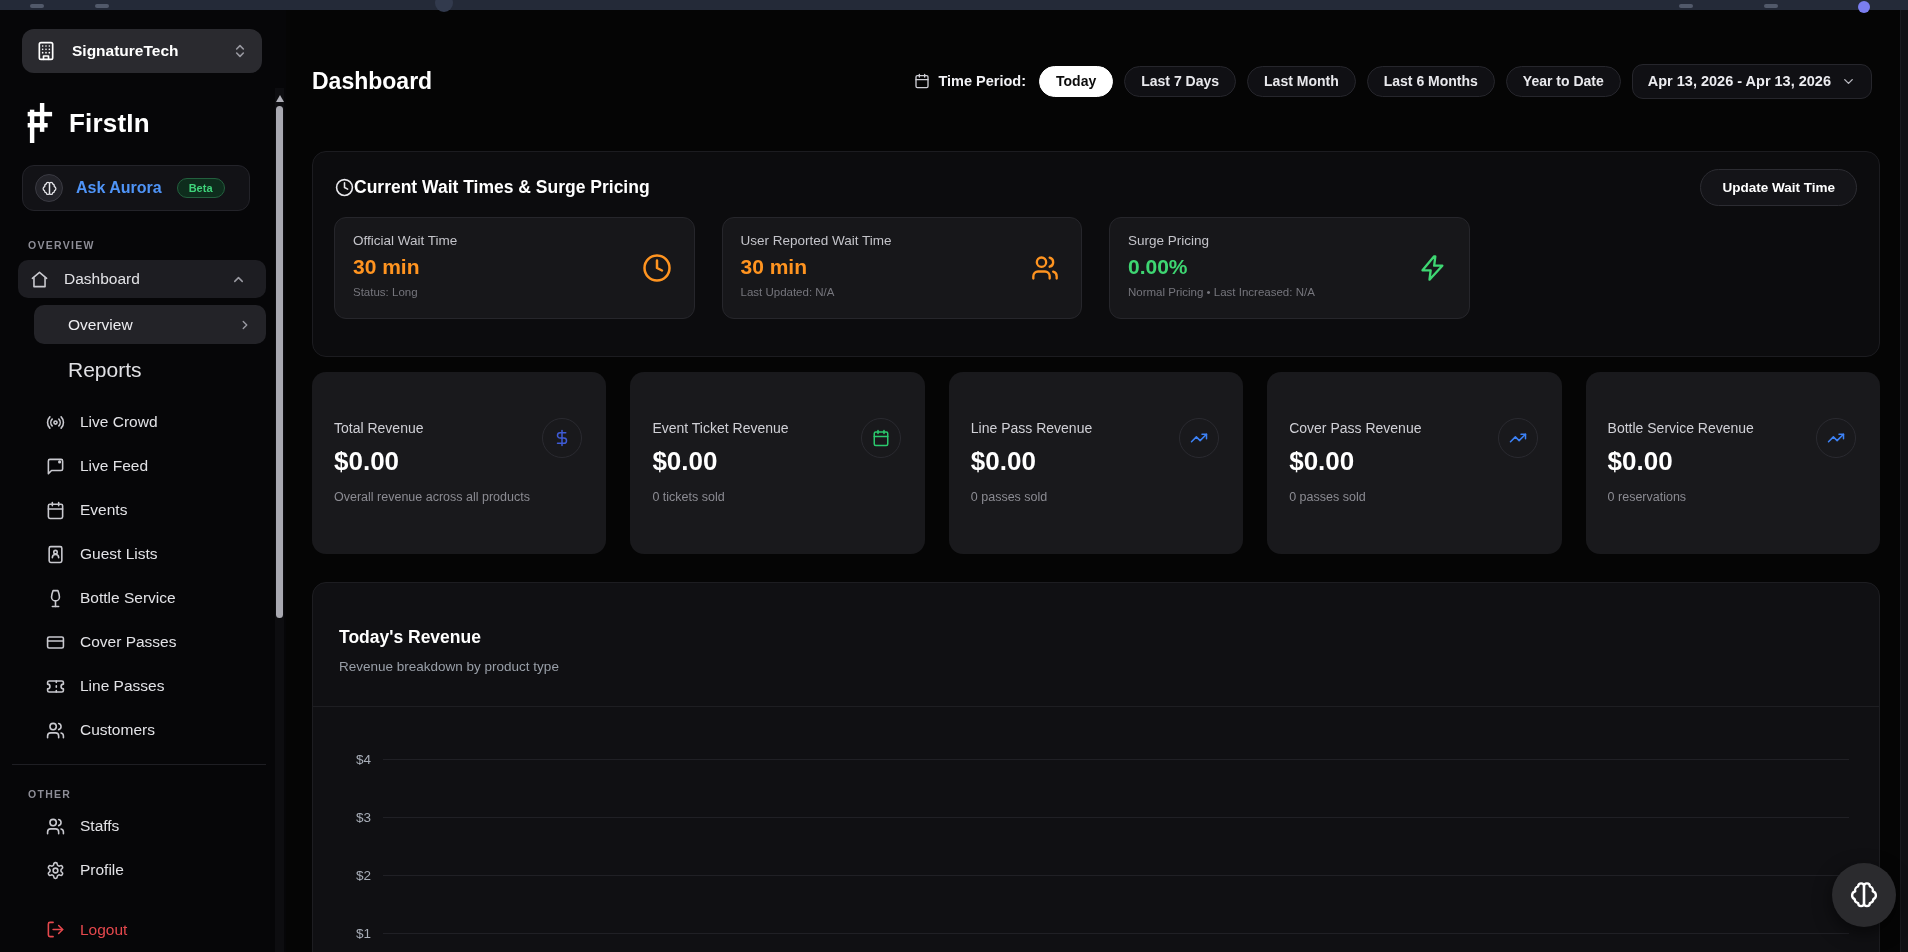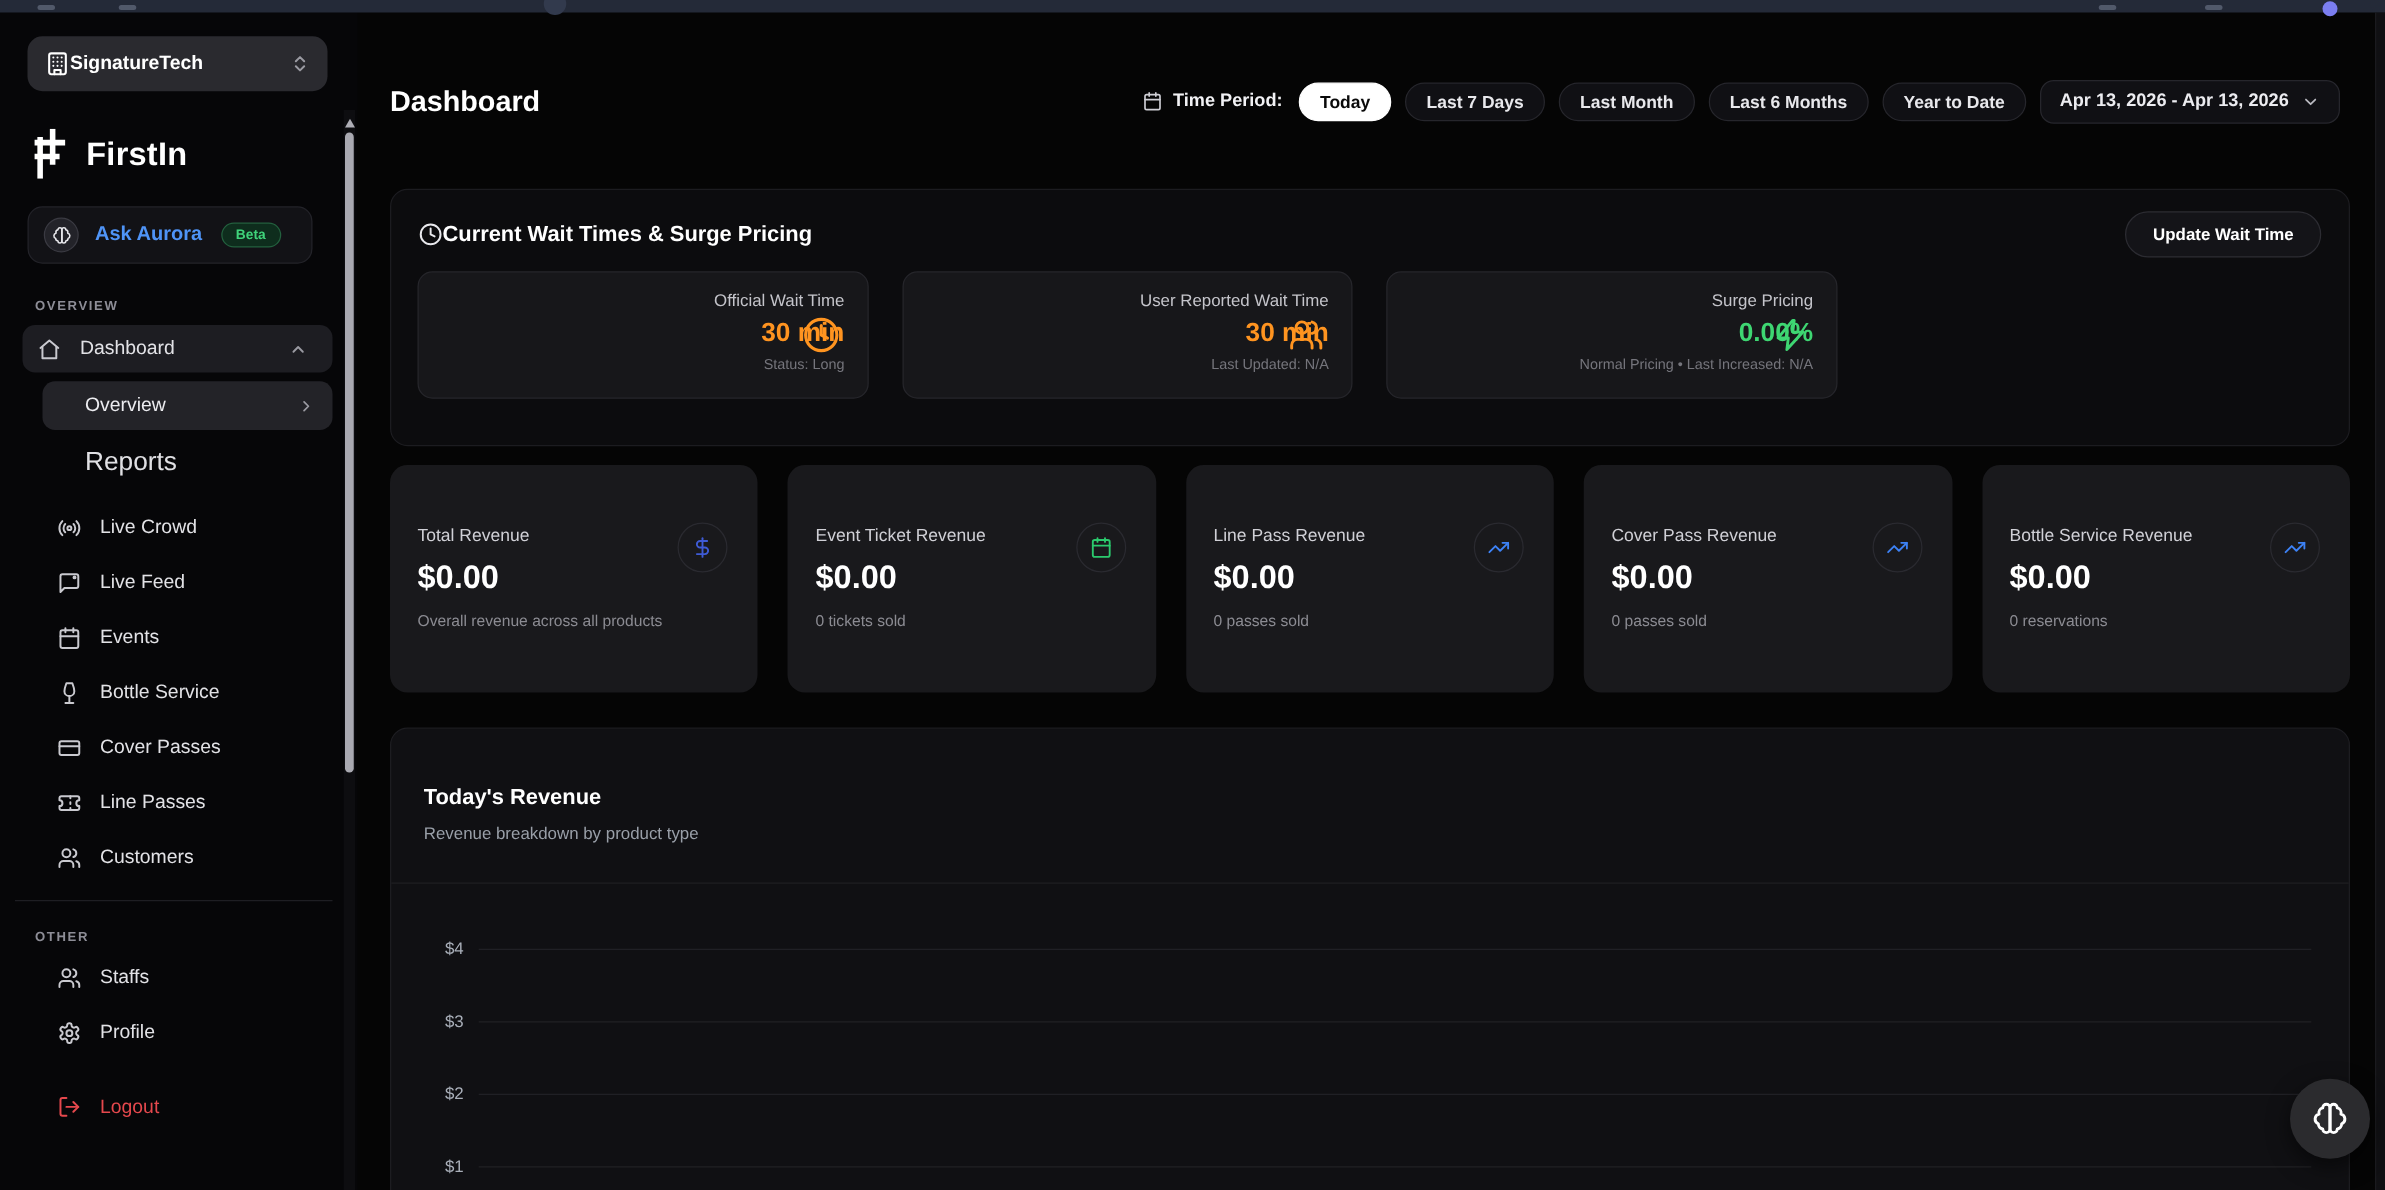--- a/index.html
+++ b/index.html
@@ -7,21 +7,21 @@
   .screen{position:relative;width:1908px;height:952px;overflow:hidden;background:#050506;color:#e8e8ec;}
 
   
   .browser-strip{position:absolute;top:0;left:0;right:0;height:10px;background:#242a38;z-index:50;}
   .b-avatar{position:absolute;right:38px;top:1px;width:12px;height:12px;border-radius:50%;background:#7b7ef0;}
   .b-dot{position:absolute;top:4px;width:14px;height:4px;border-radius:2px;background:#8a93a8;opacity:.45;}
   .b-circle{position:absolute;left:435px;top:-6px;width:18px;height:18px;border-radius:50%;background:#323a4d;}
 
   
   .sidebar{position:absolute;top:10px;left:0;width:286px;bottom:0;background:#060608;z-index:5;}
-  .org-card{margin:19px 24px 0 22px;height:44px;background:#2a2a2f;border-radius:12px;display:flex;align-items:center;padding:0 14px;gap:0;cursor:pointer;}
+  .org-card{margin:19px 24px 0 22px;height:44px;background:#2a2a2f;border-radius:12px;display:flex;align-items:center;padding:0 14px;gap:16px;cursor:pointer;}
   .org-card .org-label{font-size:15.5px;font-weight:700;color:#fff;flex:1;}
   .org-card svg{flex:none;}
   .brand-row{margin:26px 0 0 26px;height:48px;display:flex;align-items:center;gap:13px;}
   .brand-name{font-size:26px;font-weight:700;color:#fff;letter-spacing:.2px;}
   .aurora-card{margin:18px 36px 0 22px;height:46px;background:#121216;border:1px solid #232329;border-radius:12px;display:flex;align-items:center;gap:13px;padding:0 12px;cursor:pointer;}
   .aurora-brain{width:28px;height:28px;border-radius:50%;background:#232329;border:1px solid #3a3a42;display:flex;align-items:center;justify-content:center;color:#e8e8ec;}
   .aurora-label{font-size:16px;font-weight:700;color:#4f94f7;}
   .beta-pill{margin-left:2px;font-size:11px;font-weight:700;color:#3fd37a;background:#0e2d1d;border:1px solid#23603e;border-radius:999px;padding:3px 11px;}
   .nav-section-label{margin:28px 0 0 28px;font-size:10.5px;font-weight:700;letter-spacing:1.3px;color:#8d8d96;height:14px;}
   .nav-item{display:flex;align-items:center;gap:15px;height:40px;padding:0 20px 0 28px;margin:4px 20px 0 18px;font-size:15.5px;font-weight:500;color:#e2e2e6;cursor:pointer;border-radius:10px;}
@@ -58,21 +58,21 @@
   .date-chip{height:35px;display:flex;align-items:center;gap:10px;padding:12px 15px;border-radius:11px;background:#101014;border:1px solid #26262c;font-size:14.5px;font-weight:600;color:#ececf0;cursor:pointer;white-space:nowrap;}
   .date-chip svg{color:#b9b9c0;}
 
   
   .wait-section{position:absolute;top:141px;left:26px;right:28px;height:206px;background:#0c0c0e;border:1px solid #1c1c20;border-radius:14px;}
   .ws-header{position:absolute;top:16px;left:22px;right:22px;height:38px;display:flex;align-items:center;justify-content:space-between;}
   .ws-title{display:flex;align-items:center;font-size:17.5px;font-weight:700;color:#fff;}
   .ws-title svg{color:#e8e8ec;}
   .update-btn{height:37px;display:flex;align-items:center;padding:0 21px;border-radius:999px;background:#141418;border:1px solid #2c2c32;font-size:13.5px;font-weight:700;color:#fff;cursor:pointer;}
   .ws-cards{position:absolute;top:65px;left:21px;right:22px;height:102px;display:grid;grid-template-columns:repeat(4,1fr);gap:27px;}
-  .stat-card{position:relative;background:#17171a;border:1px solid #26262b;border-radius:12px;padding:15px 18px;text-align:right;}
+  .stat-card{position:relative;background:#17171a;border:1px solid #26262b;border-radius:12px;padding:15px 18px;}
   .stat-label{font-size:13.5px;color:#c4c4ca;}
   .stat-value{font-size:21px;font-weight:700;margin-top:7px;}
   .stat-sub{font-size:11.5px;color:#75757c;margin-top:7px;}
   .stat-icon{position:absolute;right:22px;top:50%;transform:translateY(-50%);}
   .c-orange{color:#ff9420;}
   .c-green{color:#3ed672;}
   .c-blue{color:#3b82f6;}
 
   
   .rev-row{position:absolute;top:362px;left:26px;right:28px;height:182px;display:grid;grid-template-columns:repeat(5,1fr);gap:24px;}
@@ -193,20 +193,28 @@
     </div>
 
     <div class="nav-item">
       <svg width="19" height="19" viewBox="0 0 24 24" fill="none" stroke="currentColor" stroke-width="2" stroke-linecap="round" stroke-linejoin="round">
           <rect x="3" y="4" width="18" height="18" rx="2"></rect>
           <path d="M16 2v4M8 2v4M3 10h18"></path>
         </svg>
       <span class="nav-label">Events</span>
     </div>
 
+    <div class="nav-item">
+      <svg width="19" height="19" viewBox="0 0 24 24" fill="none" stroke="currentColor" stroke-width="2" stroke-linecap="round" stroke-linejoin="round">
+          <rect x="4" y="2" width="16" height="20" rx="2"></rect>
+          <circle cx="12" cy="9" r="2.2"></circle>
+          <path d="M8 16a4 4 0 0 1 8 0"></path>
+        </svg>
+      <span class="nav-label">Guest Lists</span>
+    </div>
 
     <div class="nav-item">
       <svg width="19" height="19" viewBox="0 0 24 24" fill="none" stroke="currentColor" stroke-width="2" stroke-linecap="round" stroke-linejoin="round">
           <path d="M8 22h8"></path>
           <path d="M12 15v7"></path>
           <path d="M12 15a5 5 0 0 0 5-5c0-2-.5-4-2-8H9c-1.5 4-2 6-2 8a5 5 0 0 0 5 5Z"></path>
         </svg>
       <span class="nav-label">Bottle Service</span>
     </div>
 

